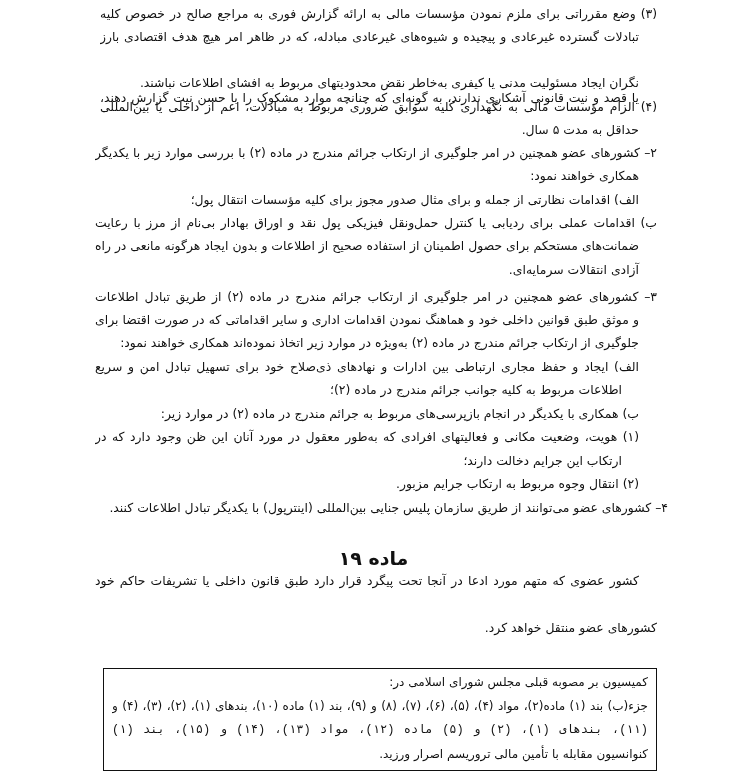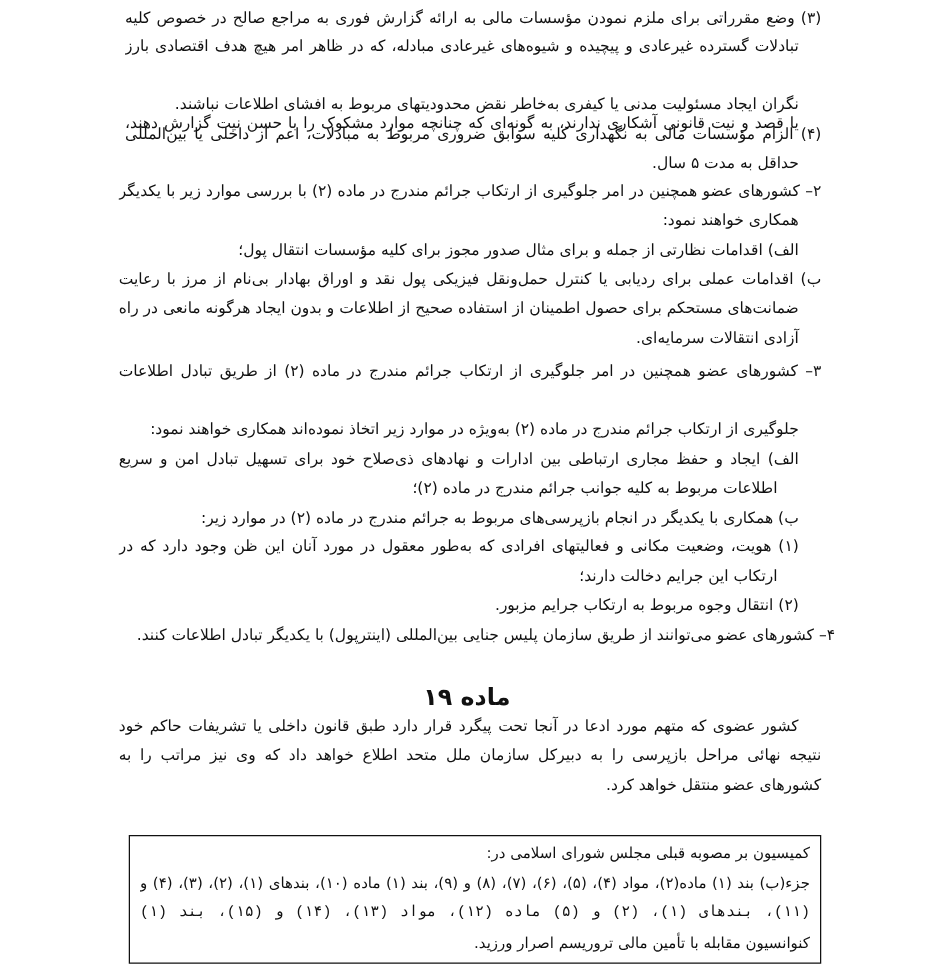--- a/index.html
+++ b/index.html
@@ -75,33 +75,33 @@
   <div class="line" style="top:120px; right:108px;">حداقل به مدت ۵ سال.</div>
 
   <div class="line justify" style="top:143px; right:90px; width:562px;">۲– کشورهای عضو همچنین در امر جلوگیری از ارتکاب جرائم مندرج در ماده (۲) با بررسی موارد زیر با یکدیگر</div>
   <div class="line" style="top:166px; right:108px;margin-left:32px;">همکاری خواهند نمود:</div>
   <div class="line" style="top:190px; right:108px;">الف) اقدامات نظارتی از جمله و برای مثال صدور مجوز برای کلیه مؤسسات انتقال پول؛</div>
   <div class="line justify" style="top:213px; right:90px; width:562px;">ب) اقدامات عملی برای ردیابی یا کنترل حمل‌ونقل فیزیکی پول نقد و اوراق بهادار بی‌نام از مرز با رعایت</div>
   <div class="line justify" style="top:236px; right:108px; width:544px;">ضمانت‌های مستحکم برای حصول اطمینان از استفاده صحیح از اطلاعات و بدون ایجاد هرگونه مانعی در راه</div>
   <div class="line" style="top:260px; right:108px;">آزادی انتقالات سرمایه‌ای.</div>
 
   <div class="line justify" style="top:287px; right:90px; width:562px;">۳– کشورهای عضو همچنین در امر جلوگیری از ارتکاب جرائم مندرج در ماده (۲) از طریق تبادل اطلاعات صحیح</div>
+  <div class="line justify" style="top:310px; right:108px; width:544px;">و موثق طبق قوانین داخلی خود و هماهنگ نمودن اقدامات اداری و سایر اقداماتی که در صورت اقتضا برای</div>
   <div class="line" style="top:333px; right:108px;">جلوگیری از ارتکاب جرائم مندرج در ماده (۲) به‌ویژه در موارد زیر اتخاذ نموده‌اند همکاری خواهند نمود:</div>
   <div class="line justify" style="top:357px; right:108px; width:544px;">الف) ایجاد و حفظ مجاری ارتباطی بین ادارات و نهادهای ذی‌صلاح خود برای تسهیل تبادل امن و سریع</div>
   <div class="line" style="top:380px; right:125px;">اطلاعات مربوط به کلیه جوانب جرائم مندرج در ماده (۲)؛</div>
   <div class="line" style="top:404px; right:108px;">ب) همکاری با یکدیگر در انجام بازپرسی‌های مربوط به جرائم مندرج در ماده (۲) در موارد زیر:</div>
   <div class="line justify" style="top:427px; right:108px; width:544px;">(۱) هویت، وضعیت مکانی و فعالیتهای افرادی که به‌طور معقول در مورد آنان این ظن وجود دارد که در</div>
   <div class="line" style="top:451px; right:125px;">ارتکاب این جرایم دخالت دارند؛</div>
   <div class="line" style="top:474px; right:108px;">(۲) انتقال وجوه مربوط به ارتکاب جرایم مزبور.</div>
 
   <div class="line" style="top:498px; right:79px;">۴– کشورهای عضو می‌توانند از طریق سازمان پلیس جنایی بین‌المللی (اینترپول) با یکدیگر تبادل اطلاعات کنند.</div>
 
   <div class="heading" style="top:548px;">ماده ۱۹</div>
   <div class="line justify" style="top:571px; right:108px; width:544px;">کشور عضوی که متهم مورد ادعا در آنجا تحت پیگرد قرار دارد طبق قانون داخلی یا تشریفات حاکم خود</div>
-  <div class="line justify" style="top:594px; right:90px; width:562px;">نتیجه نهائی مراحل بازپرسی را به دبیرکل سازمان ملل متحد اطلاع خواهد داد که وی نیز مراتب را به</div>
   <div class="line" style="top:618px; right:90px;">کشورهای عضو منتقل خواهد کرد.</div>
 
   <div class="box">
     <div class="line" style="top:3px; right:8px;">کمیسیون بر مصوبه قبلی مجلس شورای اسلامی در:</div>
     <div class="line justify" style="top:27px; right:8px; width:536px;">جزء(ب) بند (۱) ماده(۲)، مواد (۴)، (۵)، (۶)، (۷)، (۸) و (۹)، بند (۱) ماده (۱۰)، بندهای (۱)، (۲)، (۳)، (۴) و (۵) ماده</div>
     <div class="line justify" style="top:51px; right:8px; width:536px;font-family:Liberation Mono, monospace;">(۱۱)، بندهای (۱)، (۲) و (۵) ماده (۱۲)، مواد (۱۳)، (۱۴) و (۱۵)، بند (۱) ماده (۱۶) و مواد (۱۷)، (۱۸) و (۱۹)</div>
     <div class="line" style="top:75px; right:8px;">کنوانسیون مقابله با تأمین مالی تروریسم اصرار ورزید.</div>
   </div>
 
 </div>

